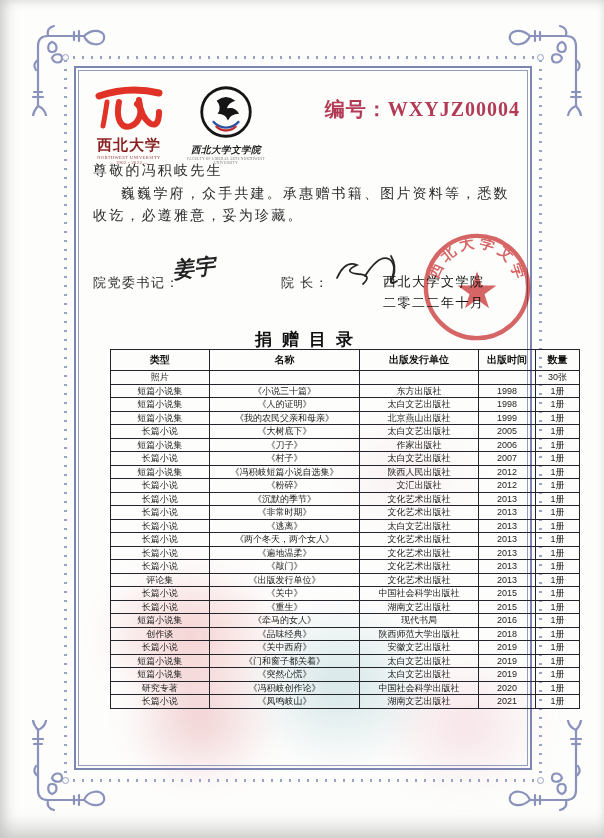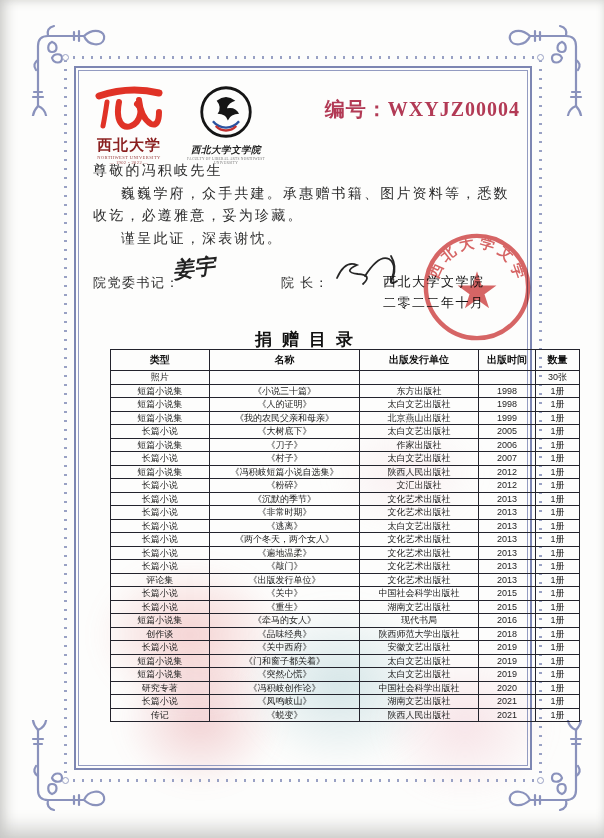--- a/index.html
+++ b/index.html
@@ -182,21 +182,20 @@
   </div>
 
   <div class="cert-no">
     <span>编号：</span><span>WXYJZ00004</span>
   </div>
 
   <div class="letter">
     <div>尊敬的冯积岐先生</div>
     <div class="indent just">巍巍学府，众手共建。承惠赠书籍、图片资料等，悉数</div>
     <div class="just">收讫，必遵雅意，妥为珍藏。</div>
-    <div class="indent">谨呈此证，深表谢忱。</div>
   </div>
 
   <div class="sig-row">
     <span class="sig-label">院党委书记：</span>
     <span class="hand-name">姜宇</span>
     <span class="sig-label dean">院 长：</span>
     <svg class="dean-sig" viewBox="0 0 84 42">
       <g fill="none" stroke="#262626" stroke-width="1.8" stroke-linecap="round">
         <path d="M6,26 q8,-18 20,-13 q-15,7 1,9 q15,1 5,10"></path>
         <path d="M34,24 q14,-22 24,-17 q8,5 3,19 q-2,8 5,3"></path>
@@ -406,23 +405,16 @@
           <td>2020</td>
           <td>1册</td>
         </tr>
         <tr>
           <td>长篇小说</td>
           <td>《凤鸣岐山》</td>
           <td>湖南文艺出版社</td>
           <td>2021</td>
           <td>1册</td>
         </tr>
-        <tr>
-          <td>传记</td>
-          <td>《蜕变》</td>
-          <td>陕西人民出版社</td>
-          <td>2021</td>
-          <td>1册</td>
-        </tr>
       </tbody>
   </table>
 
 </div>
 
 </body></html>

